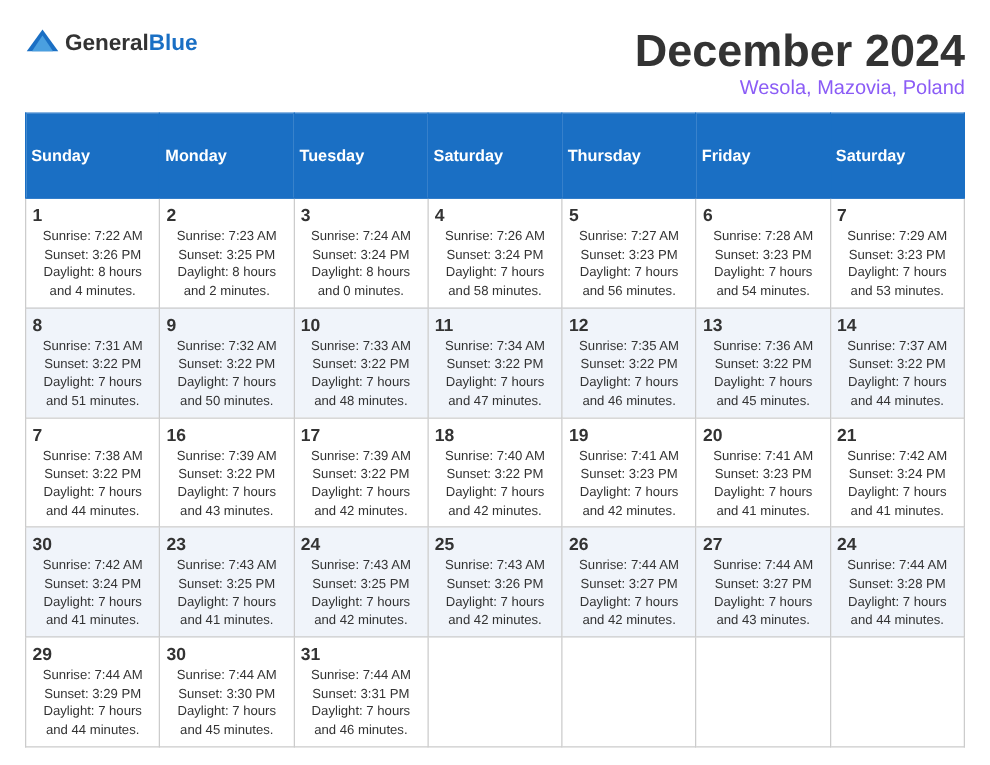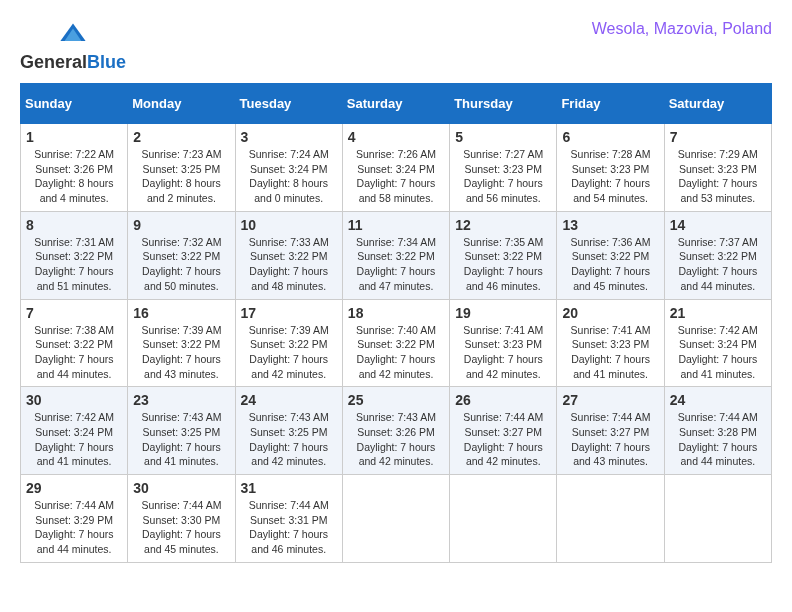--- a/index.html
+++ b/index.html
@@ -13,21 +13,20 @@
     .header-area {
       display: flex;
       justify-content: space-between;
       align-items: flex-start;
       margin-bottom: 10px;
     }
     .logo {
       display: flex;
       align-items: center;
       gap: 4px;
-      flex-direction: column;
     }
     .logo-text-general {
       font-size: 18px;
       font-weight: bold;
       color: #333;
     }
     .logo-text-blue {
       font-size: 18px;
       font-weight: bold;
       color: #1a6fc4;
@@ -49,21 +48,21 @@
       color: #8b5cf6;
     }
     .calendar-table {
       width: 100%;
       border-collapse: collapse;
       font-size: 11px;
     }
     .calendar-table th {
       background-color: #1a6fc4;
       color: #fff;
-      padding: 12px 4px;
+      padding: 26px 4px;
       text-align: left;
       font-size: 13px;
       font-weight: bold;
       border: 1px solid #1a6fc4;
     }
     .calendar-table td {
       vertical-align: top;
       padding: 5px 5px;
       border: 1px solid #ccc;
       background-color: #fff;
@@ -101,20 +100,21 @@
     <div class="logo">
       <svg class="logo-icon" viewBox="0 0 40 40" xmlns="http://www.w3.org/2000/svg">
         <polygon points="20,5 38,30 2,30" fill="#1a6fc4"></polygon>
         <polygon points="20,12 32,30 8,30" fill="#4a9fe0"></polygon>
       </svg>
       <span>
         <span class="logo-text-general">General</span><span class="logo-text-blue">Blue</span>
       </span>
     </div>
     <div class="title-area">
+      <div class="month-title">December 2024</div>
       <div class="location-subtitle">Wesola, Mazovia, Poland</div>
     </div>
   </div>
 
   <table class="calendar-table">
     <thead>
       <tr>
         <th>Sunday</th>
         <th>Monday</th>
         <th>Tuesday</th>

